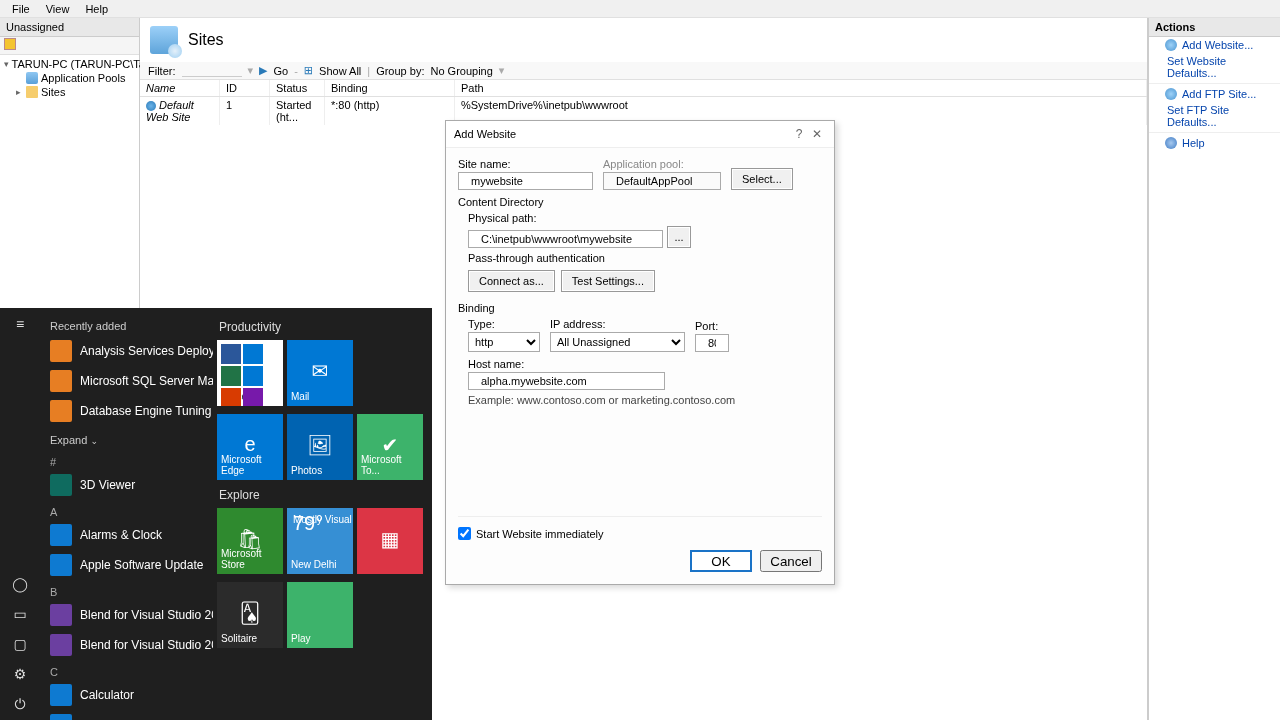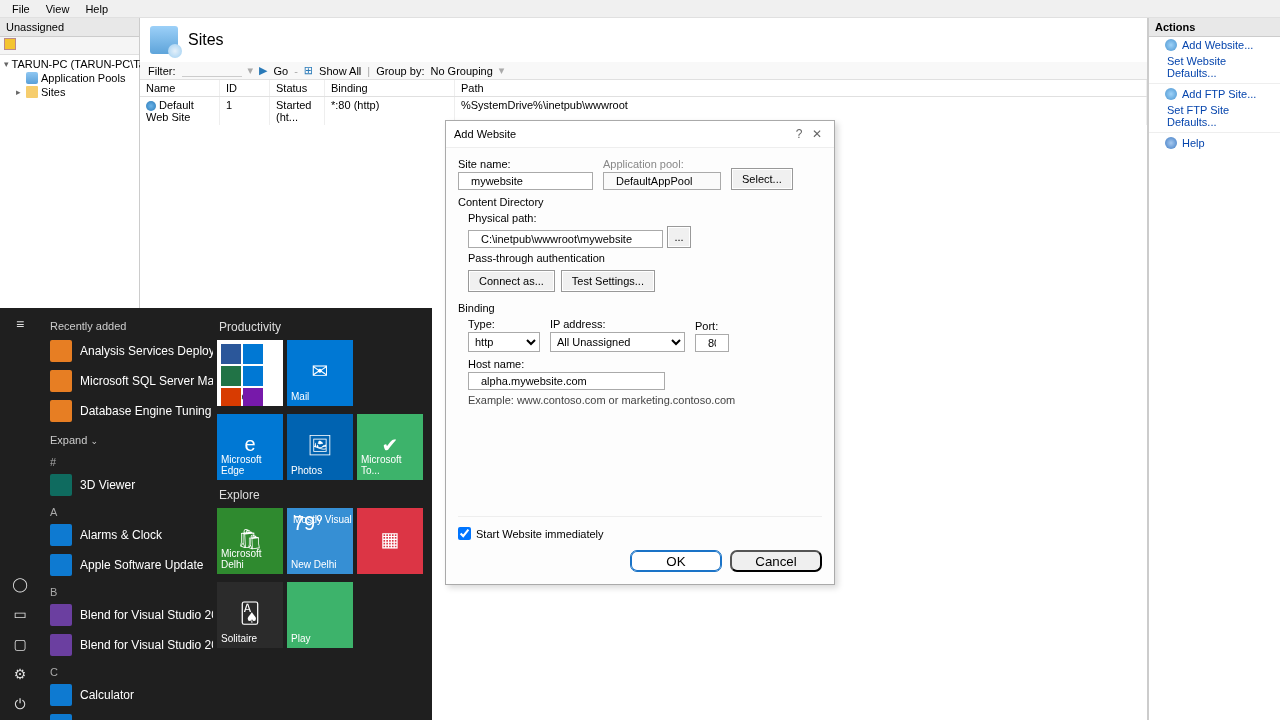--- a/index.html
+++ b/index.html
@@ -28,21 +28,21 @@
 .site-header { display: flex; align-items: center; padding: 8px 10px; gap: 10px; }
 .site-header .ic { width: 28px; height: 28px; background: linear-gradient(#9cd0f8,#5ea4da); border-radius: 3px; position: relative; }
 .site-header .ic::after { content:""; position:absolute; right:-4px; bottom:-4px; width:14px; height:14px; background:radial-gradient(#e4f0fa,#9ecff2); border-radius:50%; }
 .site-header h1 { font-size: 16px; font-weight: 400; }
 .filter-bar { display: flex; align-items: center; gap: 6px; padding: 2px 8px; background: #f8f8f8; border-bottom: 1px solid #e0e0e0; font-size: 11px; }
 .filter-bar input { border: none; background: transparent; width: 60px; font-size: 11px; border-bottom:1px solid #ccc; }
 .filter-bar .sep { color:#aaa; }
 .site-table { font-size: 11px; }
 .site-table .hdr { display: flex; background: #fff; border-bottom: 1px solid #e0e0e0; }
 .site-table .hdr div, .site-table .row div { padding: 2px 6px; border-right: 1px solid #eee; }
-.col-name { width: 80px; } .col-id { width: 50px; } .col-status { width: 55px; } .col-binding { width: 130px; } .col-path { flex:1; }
+.col-name { width: 80px; font-style: italic; } .col-id { width: 50px; } .col-status { width: 55px; } .col-binding { width: 130px; } .col-path { flex:1; }
 .site-table .row { display:flex; }
 .site-table .row .ic { display:inline-block; width:10px; height:10px; background:radial-gradient(#6bb3e8,#2a7ab8); border-radius:50%; margin-right:3px; vertical-align:middle; }
 
 
 .actions { width: 132px; border-left:1px solid #ccc; }
 .actions-header { background: #e8e8e8; padding: 3px 6px; font-size: 11px; border-bottom: 1px solid #ccc; font-weight:bold; }
 .action-item { display:flex; align-items:center; gap:5px; padding:2px 16px; font-size:11px; color:#0645ad; cursor:default; }
 .action-item.sub { padding-left:18px; color:#0645ad; }
 .action-item .ic { width:12px; height:12px; background:radial-gradient(#9ed2f8,#4a94d0); border-radius:50%; display:inline-block; }
 .action-item .ic.help { background:radial-gradient(#a6c9ef,#3f7bc4); }
@@ -53,21 +53,21 @@
 .dlg-title .ctrls span { display:inline-block; width:18px; text-align:center; color:#666; font-size:12px; }
 .dlg-body { padding: 6px 12px 10px 12px; }
 .dlg-body label { display:block; margin-top:4px; margin-bottom:2px; }
 .dlg-body input[type=text] { border:1px solid #aaa; padding:2px 12px; font-size:11px; height:18px; background:#fff; }
 .dlg-body input[readonly] { background:#fafafa; }
 .dlg-body select { border:1px solid #aaa; padding:1px 2px; font-size:11px; height:20px; background:#fff; }
 .dlg-body .btn { border:1px solid #999; background:#f0f0f0; padding:2px 10px; font-size:11px; height:22px; cursor:default; box-shadow: inset 0 0 0 1px #fff; }
 .row-flex { display:flex; gap:10px; align-items:flex-end; }
 .indent { margin-left:10px; }
 .dlg-footer { display:flex; justify-content:flex-end; gap:8px; padding:0 12px 12px; }
-.dlg-footer .btn { width:92px; height:22px;border-radius:7px; }
+.dlg-footer .btn { width:62px; height:22px; }
 .dlg-footer .btn.primary { border:1px solid #1a73c7; box-shadow:inset 0 0 0 1px #1a73c7; background:#fff; }
 .chk-row { display:flex; align-items:center; gap:5px; margin-top:18px; border-top:1px solid #eee; padding-top:10px; }
 
 
 .start-menu { position: absolute; left:0; top:308px; width:432px; height:412px; background:#1f1f1f; color:#fff; font-size:11px; display:flex; z-index:10; }
 .sm-rail { width:40px; display:flex; flex-direction:column; justify-content:space-between; align-items:center; padding:8px 0; }
 .sm-rail .top, .sm-rail .bottom { display:flex; flex-direction:column; gap:14px; align-items:center; }
 .sm-rail .ri { width:16px; height:16px; display:flex; align-items:center; justify-content:center; color:#ddd; font-size:14px; }
 .sm-list { width:173px; padding:4px 0; overflow:hidden; }
 .sm-section { color:#ccc; font-size:11px; padding:8px 10px 4px; }
@@ -338,21 +338,21 @@
         </div>
       <div class="tile todo">
           <span class="cen" style="color:#fff">✔</span>
           <span class="lab">Microsoft To...</span>
         </div>
     </div>
     <div class="tile-header">Explore</div>
     <div class="tile-grid">
       <div class="tile store">
           <span class="cen">🛍</span>
-          <span class="lab">Microsoft Delhi</span>
+          <span class="lab">Microsoft Store</span>
         </div>
       <div class="tile weather">
           <span class="sm">Mostly Visual</span>
           <span class="big">79°</span>
           <span class="lab">New Delhi</span>
         </div>
       <div class="tile news">
           <span class="cen" style="color:#fff">▦</span>
         </div>
     </div>

